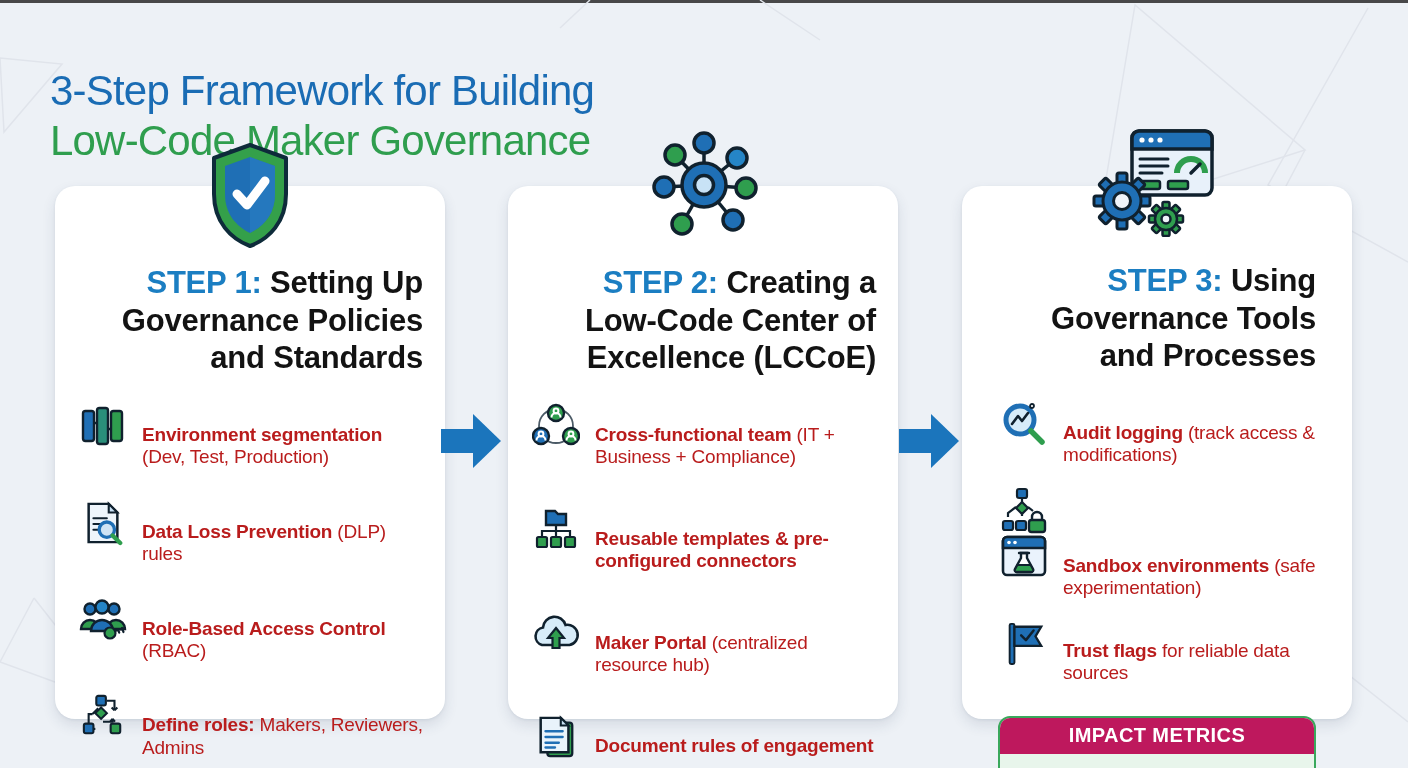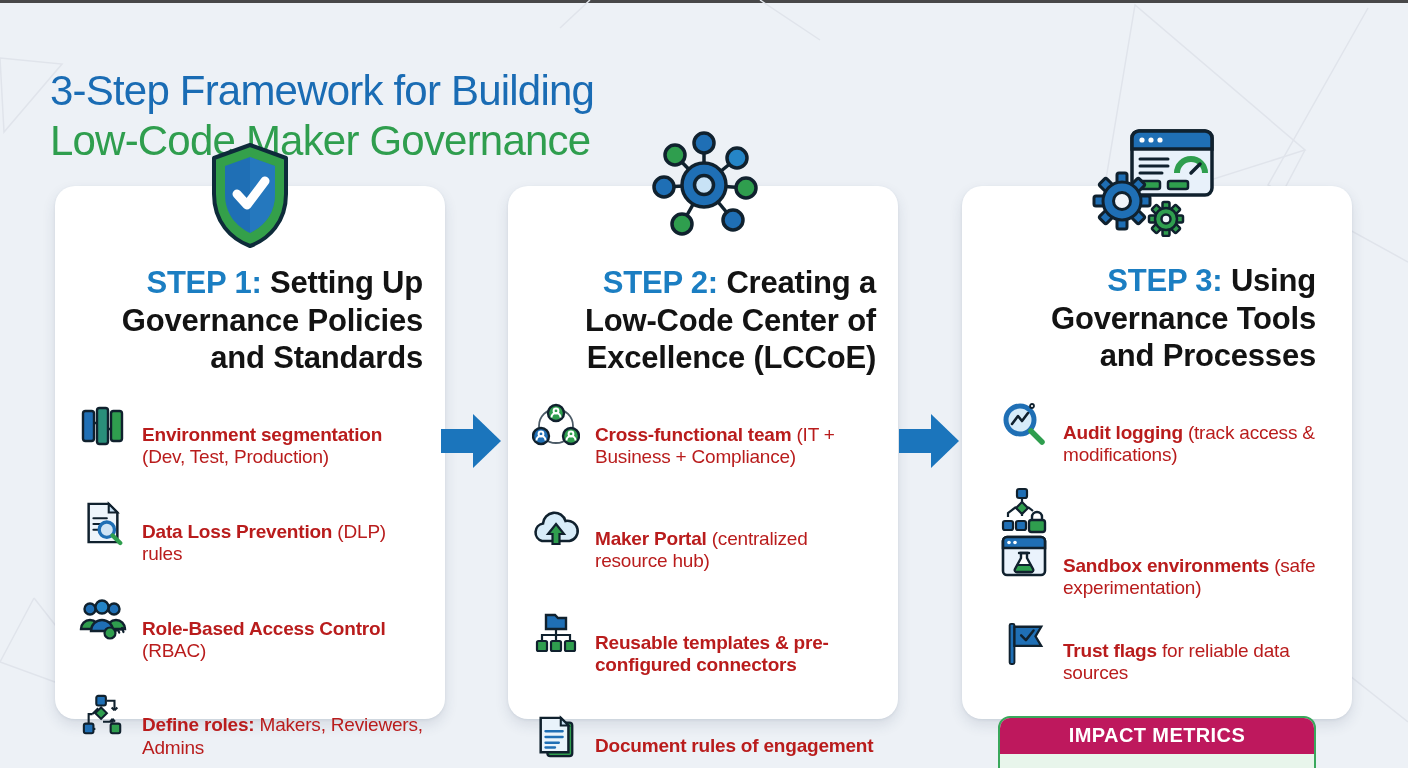--- a/index.html
+++ b/index.html
@@ -267,41 +267,41 @@
               <path d="M4.5 37.5 a4.5 4.5 0 0 1 9 0"></path>
             <circle cx="39" cy="31" r="2.4"></circle>
               <path d="M34.5 37.5 a4.5 4.5 0 0 1 9 0"></path>
           </g>
         </svg>
       </span>
       <p class="itm-text"><span class="b">Cross-functional team</span><span> (IT + Business + Compliance)</span></p>
     </div>
     <div class="itm">
       <span class="ic">
-        <svg width="48" height="44" viewBox="0 0 48 44">
-          <path d="M10 34 a9 9 0 0 1 1 -17.5 a11.5 11.5 0 0 1 22.5 -2.5 a8.5 8.5 0 0 1 4 20 Z" fill="#d7ecf9" stroke="#10212e" stroke-width="2.6"></path>
-          <path d="M24 17 l8 10 h-4.5 v10 h-7 v-10 H16 Z" fill="#2f9e4e" stroke="#10212e" stroke-width="2.2"></path>
-        </svg>
-      </span>
-      <p class="itm-text"><span class="b">Maker Portal</span><span> (centralized resource hub)</span></p>
-    </div>
-    <div class="itm">
-      <span class="ic">
         <svg width="46" height="46" viewBox="0 0 46 46">
           <g fill="none" stroke="#10212e" stroke-width="2.2">
               <path d="M23 18 v6 M9 30 v-6 h28 v6"></path>
               <path d="M23 24 v6"></path>
             </g>
           <path d="M13 4 h9 l3 3 h8 v11 H13 Z" fill="#1f6fb5" stroke="#10212e" stroke-width="2.4"></path>
           <rect x="4" y="30" width="10" height="10" rx="1.5" fill="#2f9e4e" stroke="#10212e" stroke-width="2.2"></rect>
           <rect x="18" y="30" width="10" height="10" rx="1.5" fill="#2f9e4e" stroke="#10212e" stroke-width="2.2"></rect>
           <rect x="32" y="30" width="10" height="10" rx="1.5" fill="#2f9e4e" stroke="#10212e" stroke-width="2.2"></rect>
         </svg>
       </span>
       <p class="itm-text"><span class="b">Reusable templates &amp; pre-configured connectors</span><span></span></p>
+    </div>
+    <div class="itm">
+      <span class="ic">
+        <svg width="48" height="44" viewBox="0 0 48 44">
+          <path d="M10 34 a9 9 0 0 1 1 -17.5 a11.5 11.5 0 0 1 22.5 -2.5 a8.5 8.5 0 0 1 4 20 Z" fill="#d7ecf9" stroke="#10212e" stroke-width="2.6"></path>
+          <path d="M24 17 l8 10 h-4.5 v10 h-7 v-10 H16 Z" fill="#2f9e4e" stroke="#10212e" stroke-width="2.2"></path>
+        </svg>
+      </span>
+      <p class="itm-text"><span class="b">Maker Portal</span><span> (centralized resource hub)</span></p>
     </div>
     <div class="itm">
       <span class="ic">
         <svg width="44" height="46" viewBox="0 0 46 46">
           <rect x="14" y="8" width="26" height="35" rx="3" fill="#2f9e4e" stroke="#10212e" stroke-width="2.4"></rect>
           <path d="M7 3 h21 l8 8 v28 H7 Z" fill="#e9f3fb" stroke="#10212e" stroke-width="2.6"></path>
           <path d="M28 3 v8 h8 Z" fill="#c9e1f5" stroke="#10212e" stroke-width="2.2"></path>
           <g stroke="#1f6fb5" stroke-width="2.4" stroke-linecap="round">
             <line x1="12" y1="17" x2="30" y2="17"></line>
               <line x1="12" y1="23" x2="30" y2="23"></line>

